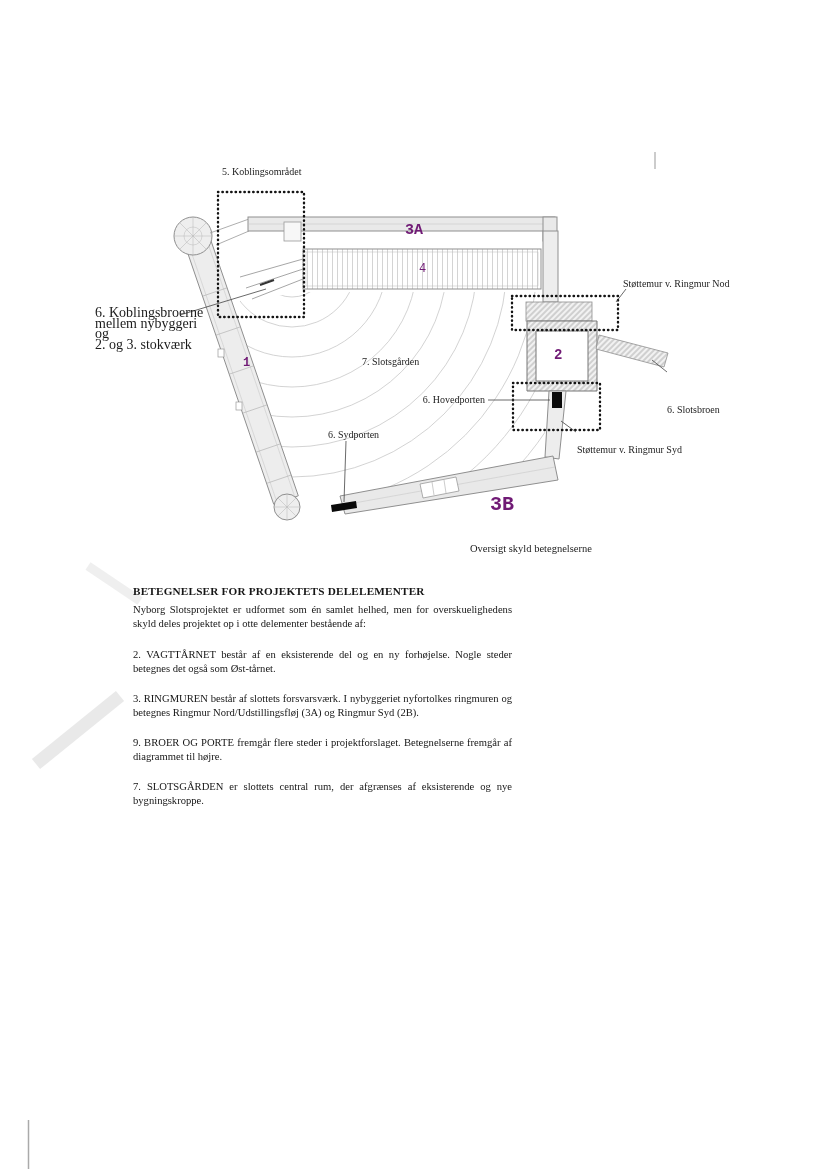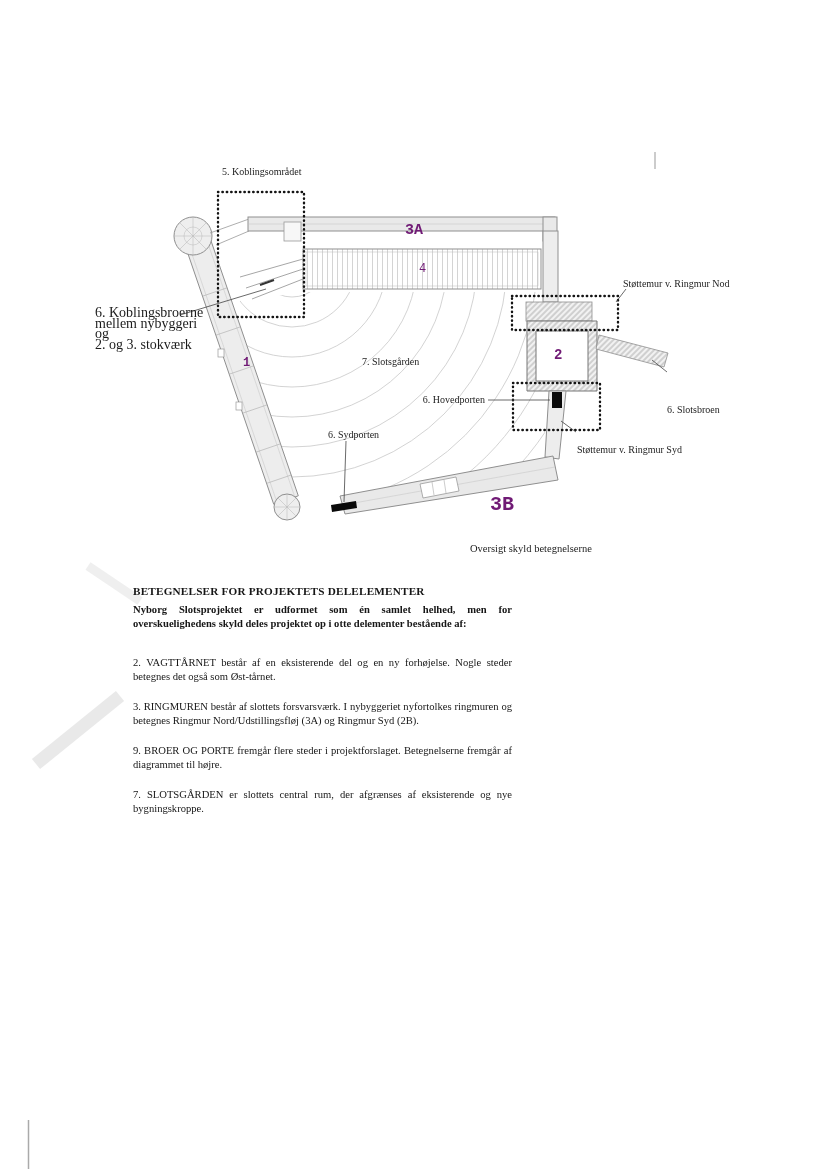--- a/index.html
+++ b/index.html
@@ -11,21 +11,21 @@
   .plan-label{position:absolute;font-size:10px;line-height:11px;color:#1c1c1c;white-space:nowrap;}
   .plan-label.pre{white-space:pre-line;width:110px;font-size:14px;line-height:10.5px;}
   .plan-num{position:absolute;font-weight:bold;color:#701a75;font-family:Liberation Mono, monospace;}
   #caption{position:absolute;left:470px;top:543px;font-size:10.5px;color:#1c1c1c;}
   #text-block{
     position:absolute;left:133px;top:585px;width:379px;
     font-size:10.6px;line-height:13.5px;text-align:justify;color:#161616;
   }
   #text-block h1{font-size:11.2px;line-height:13px;margin:0 0 5px 0;letter-spacing:0.2px;font-weight:bold;}
   #text-block p{margin:0 0 17px 0;}
-  #text-block p.intro{margin-bottom:26px;font-weight:bold;}
+  #text-block p.intro{margin-bottom:18px;}
 </style>
 </head>
 <body>
 
 <svg width="827" height="1169" viewBox="0 0 827 1169">
   <line x1="36" y1="764" x2="120" y2="696" stroke="#e9e9e9" stroke-width="13"></line>
   <line x1="88" y1="566" x2="140" y2="601" stroke="#efefef" stroke-width="9"></line>
   <line x1="655" y1="152" x2="655" y2="169" stroke="#aaaaaa" stroke-width="1.2"></line>
   <line x1="28.5" y1="1120" x2="28.5" y2="1169" stroke="#aaaaaa" stroke-width="1.5"></line>
 </svg>

